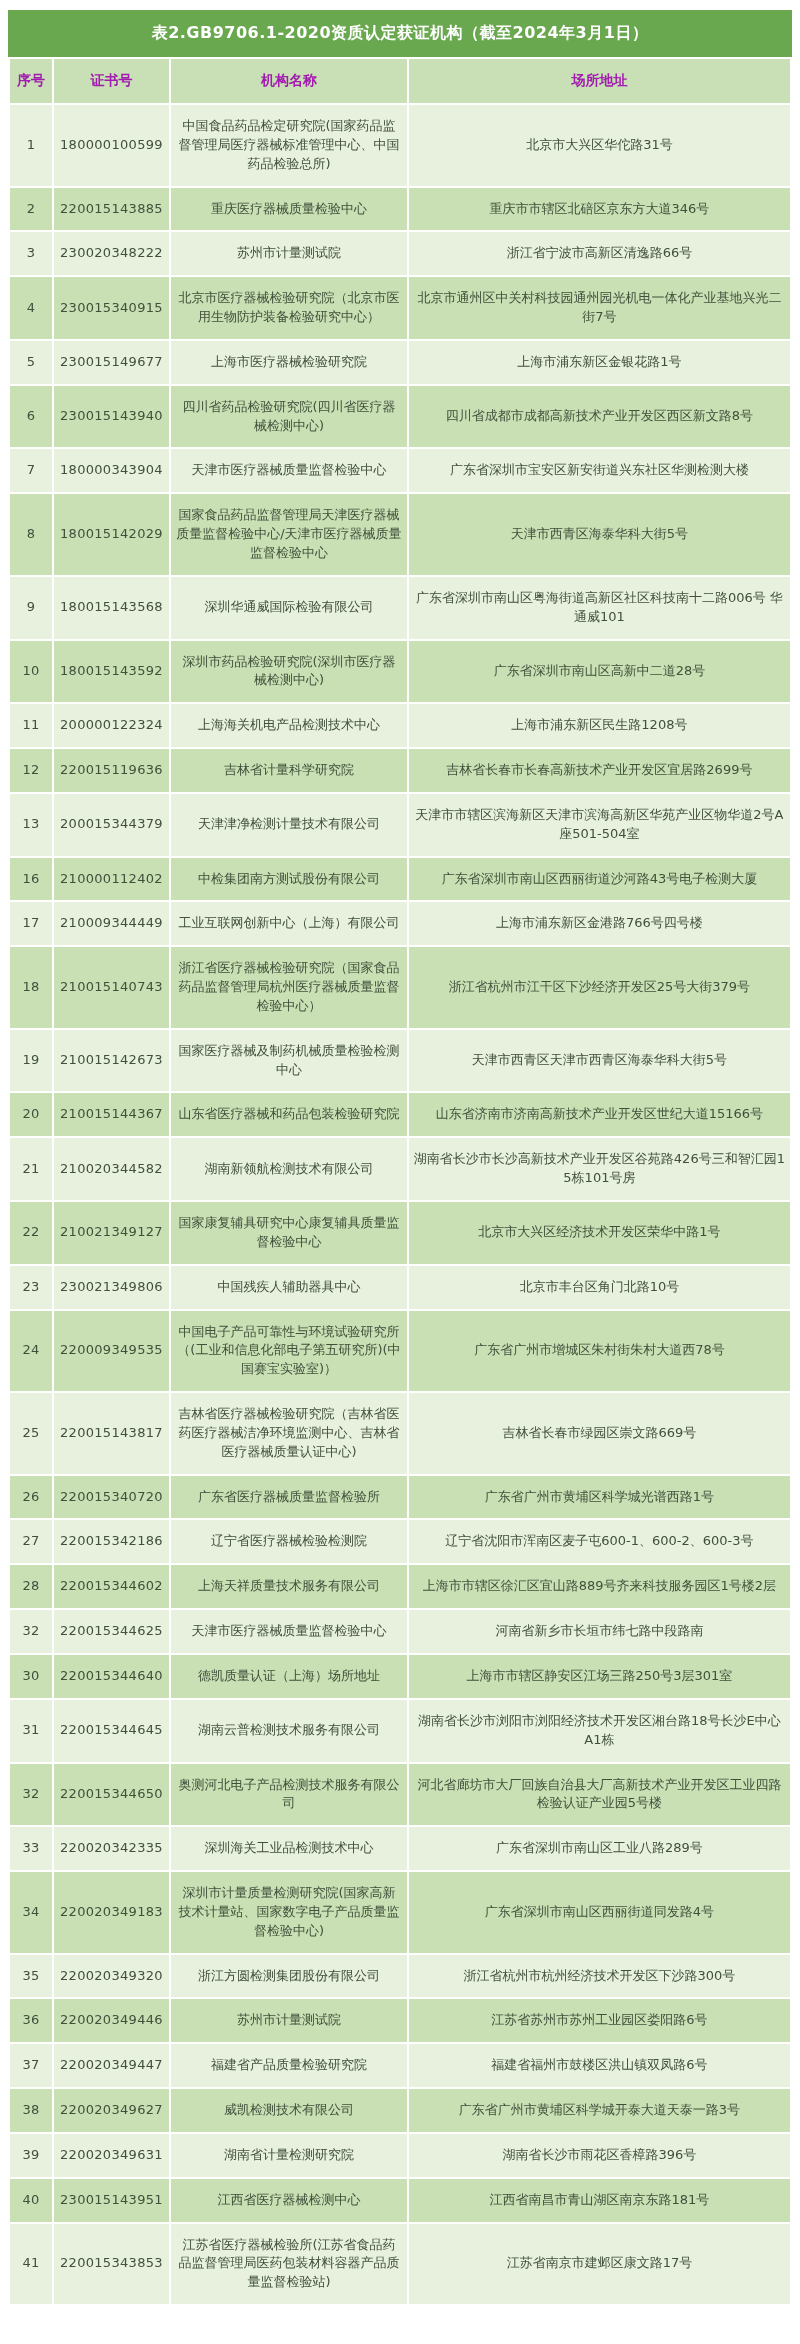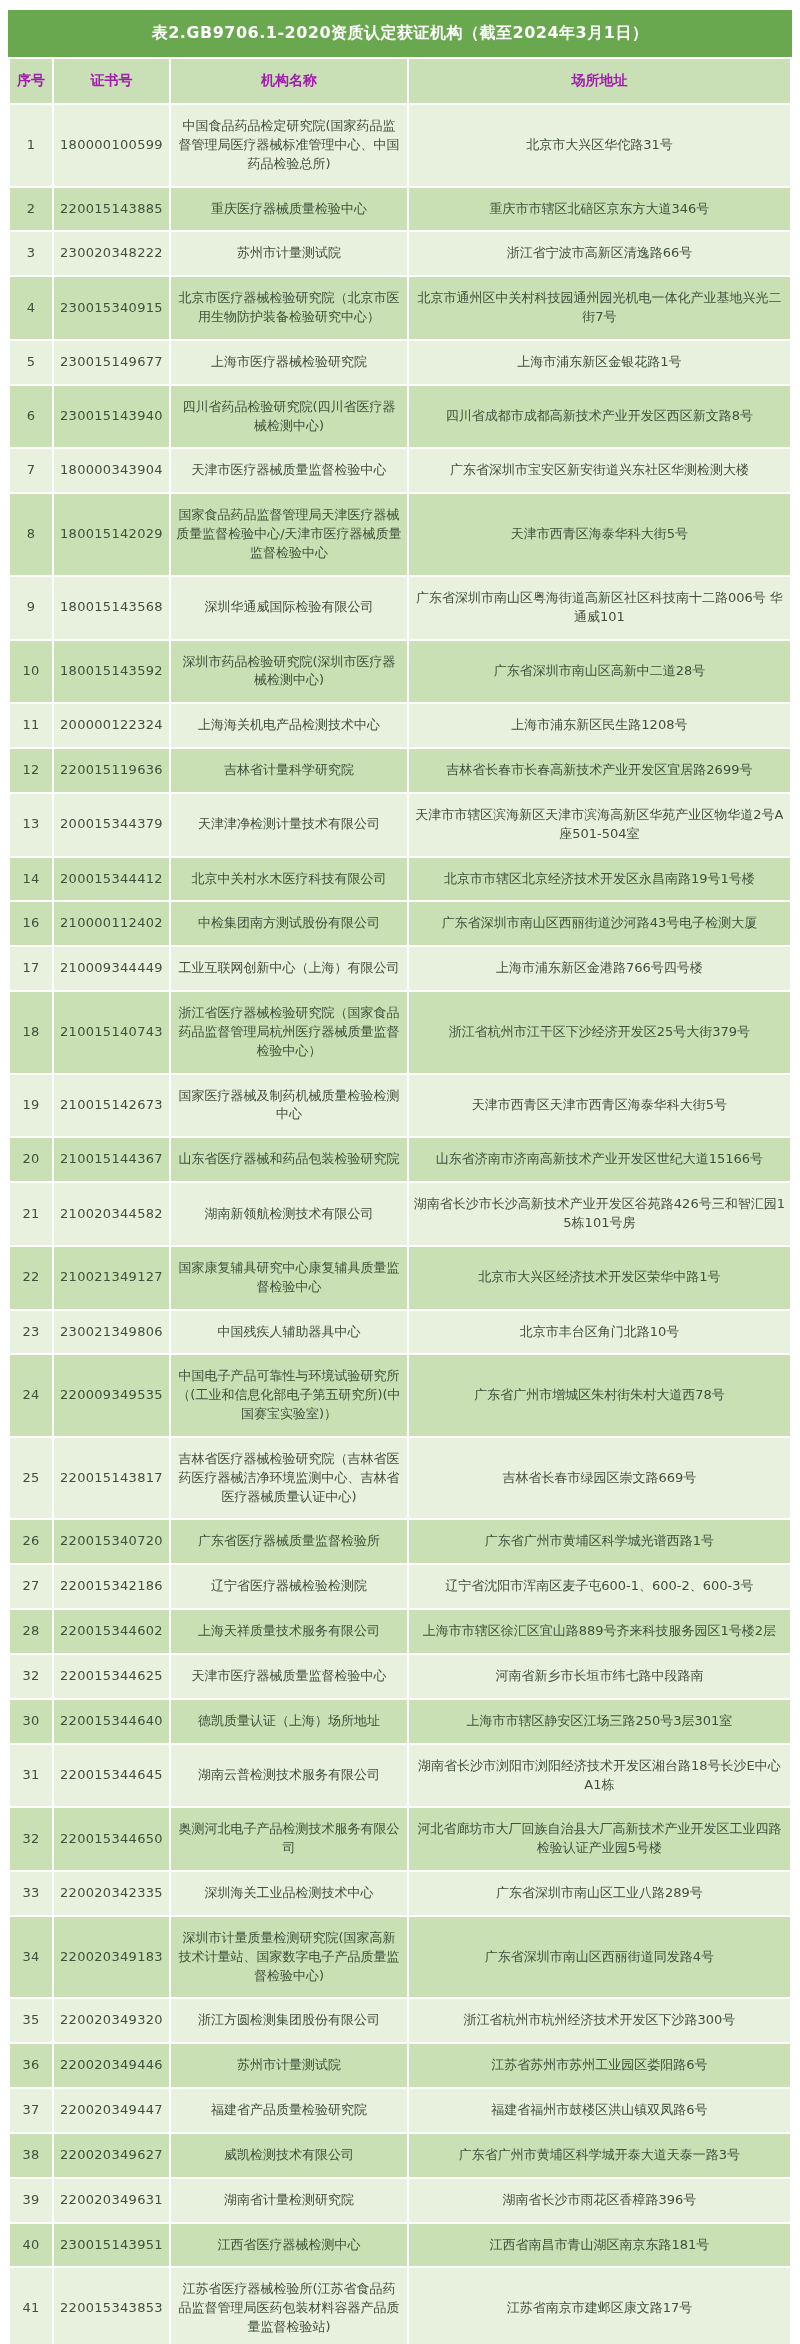--- a/index.html
+++ b/index.html
@@ -137,26 +137,20 @@
           <td class="cell-name">吉林省计量科学研究院</td>
           <td class="cell-addr">吉林省长春市长春高新技术产业开发区宜居路2699号</td>
         </tr>
         <tr class="row-odd">
           <td class="cell-no">13</td>
           <td class="cell-cert">200015344379</td>
           <td class="cell-name">天津津净检测计量技术有限公司</td>
           <td class="cell-addr">天津市市辖区滨海新区天津市滨海高新区华苑产业区物华道2号A座501-504室</td>
         </tr>
         <tr class="row-even">
-          <td class="cell-no">14</td>
-          <td class="cell-cert">200015344412</td>
-          <td class="cell-name">北京中关村水木医疗科技有限公司</td>
-          <td class="cell-addr">北京市市辖区北京经济技术开发区永昌南路19号1号楼</td>
-        </tr>
-        <tr class="row-even">
           <td class="cell-no">16</td>
           <td class="cell-cert">210000112402</td>
           <td class="cell-name">中检集团南方测试股份有限公司</td>
           <td class="cell-addr">广东省深圳市南山区西丽街道沙河路43号电子检测大厦</td>
         </tr>
         <tr class="row-odd">
           <td class="cell-no">17</td>
           <td class="cell-cert">210009344449</td>
           <td class="cell-name">工业互联网创新中心（上海）有限公司</td>
           <td class="cell-addr">上海市浦东新区金港路766号四号楼</td>

